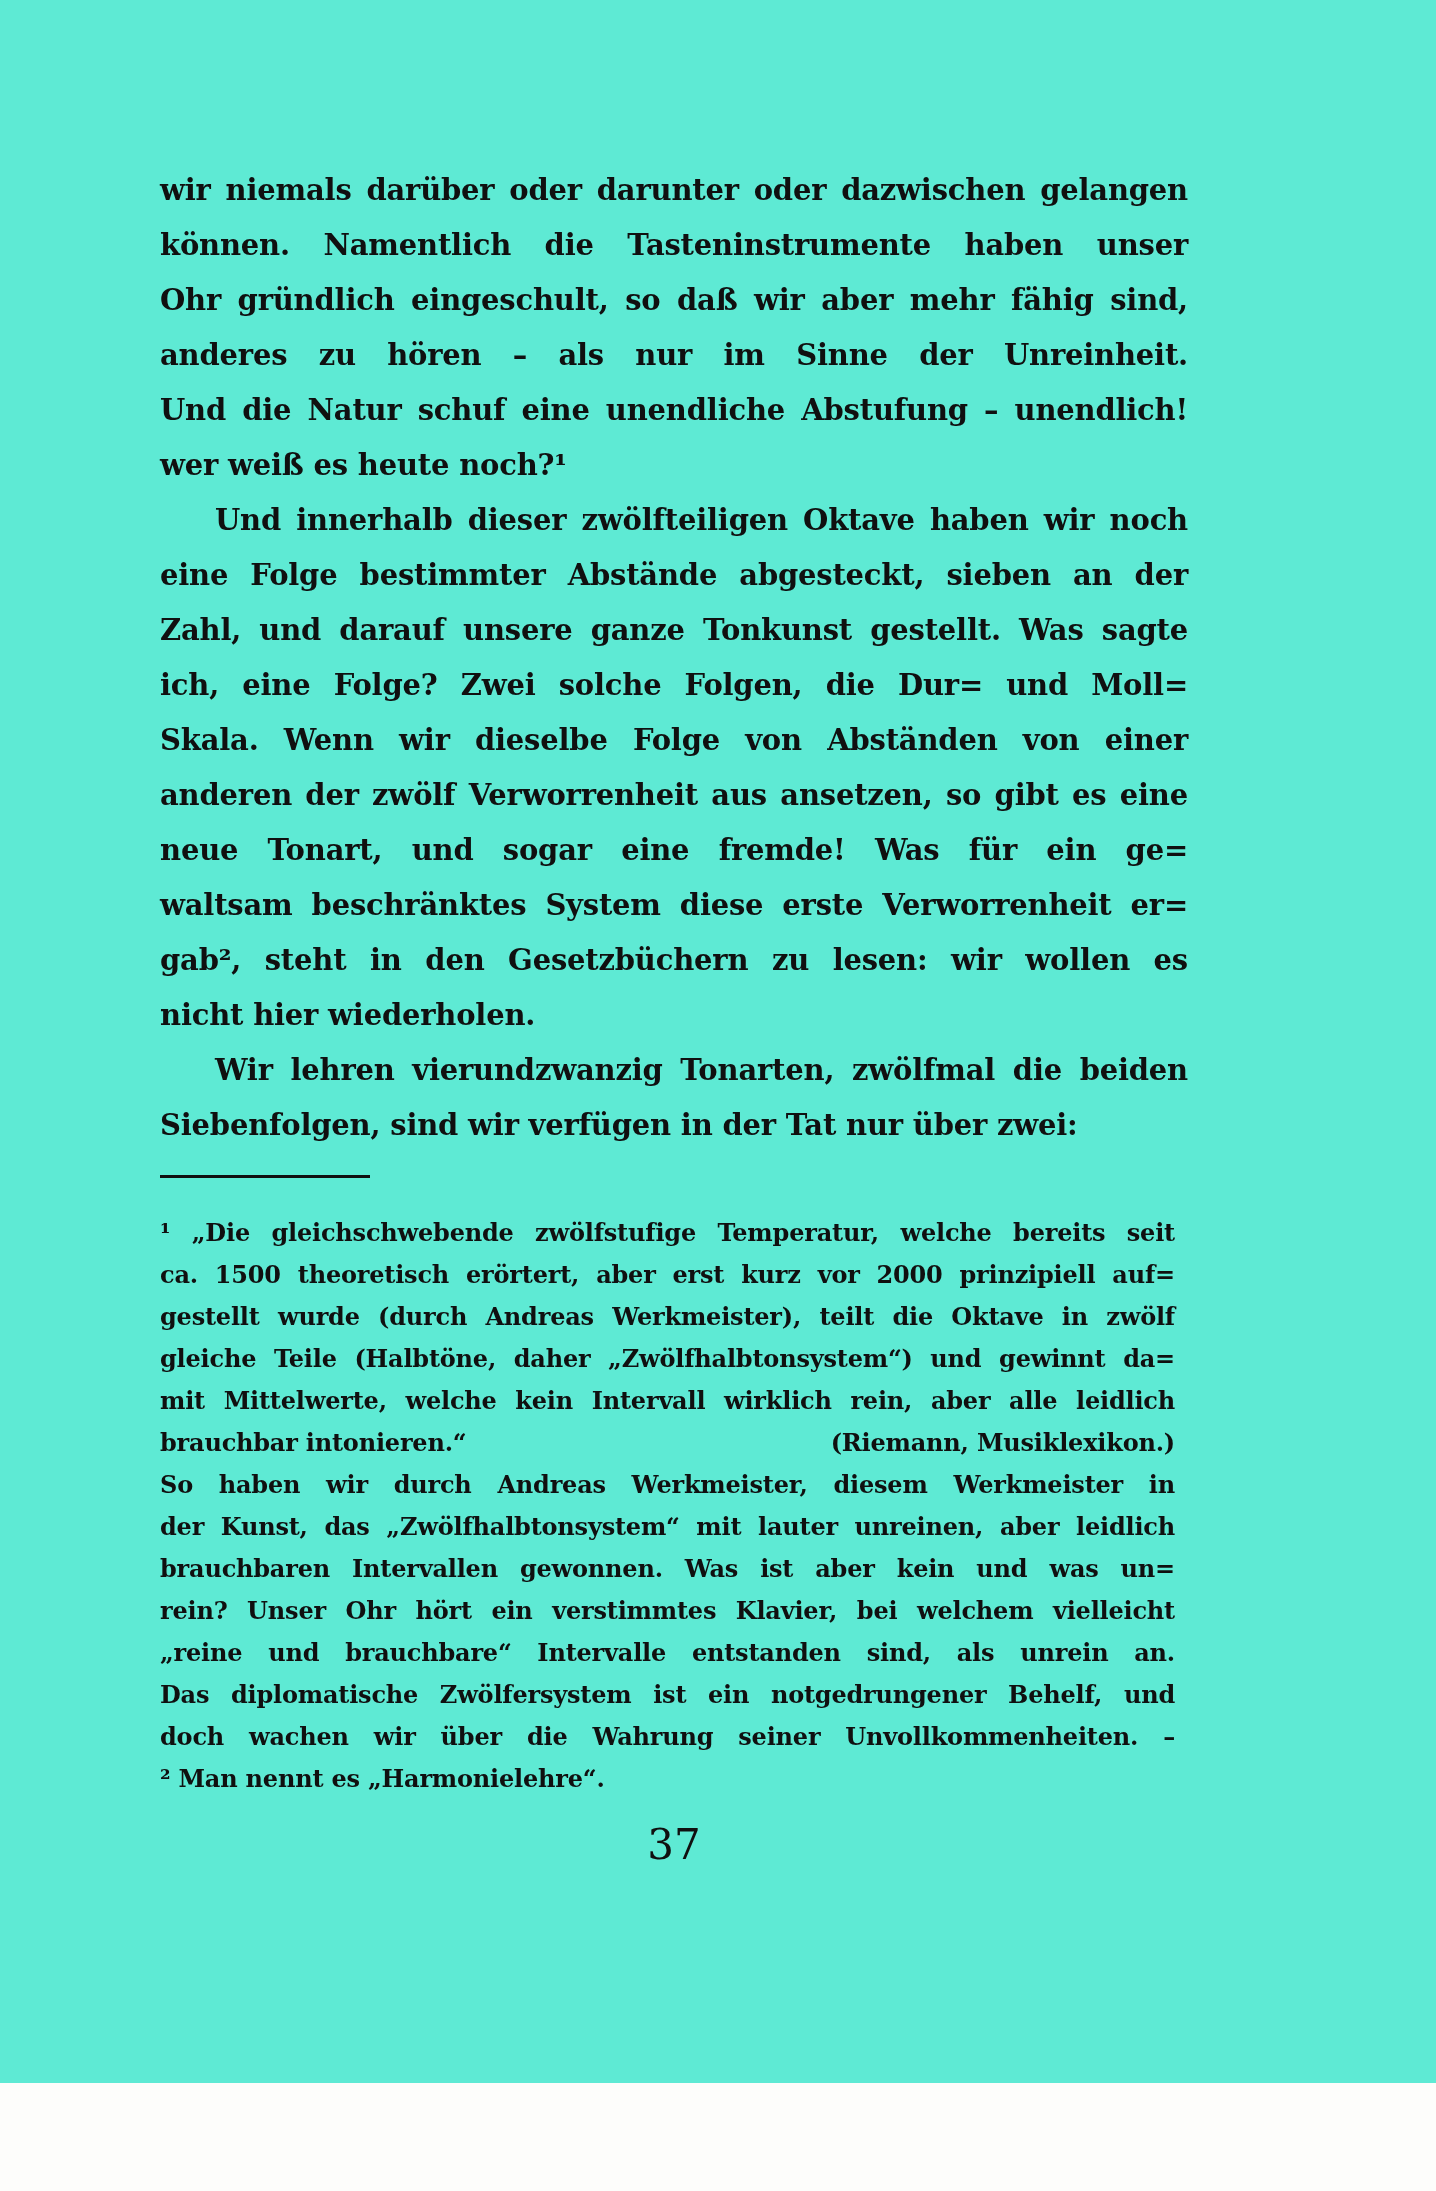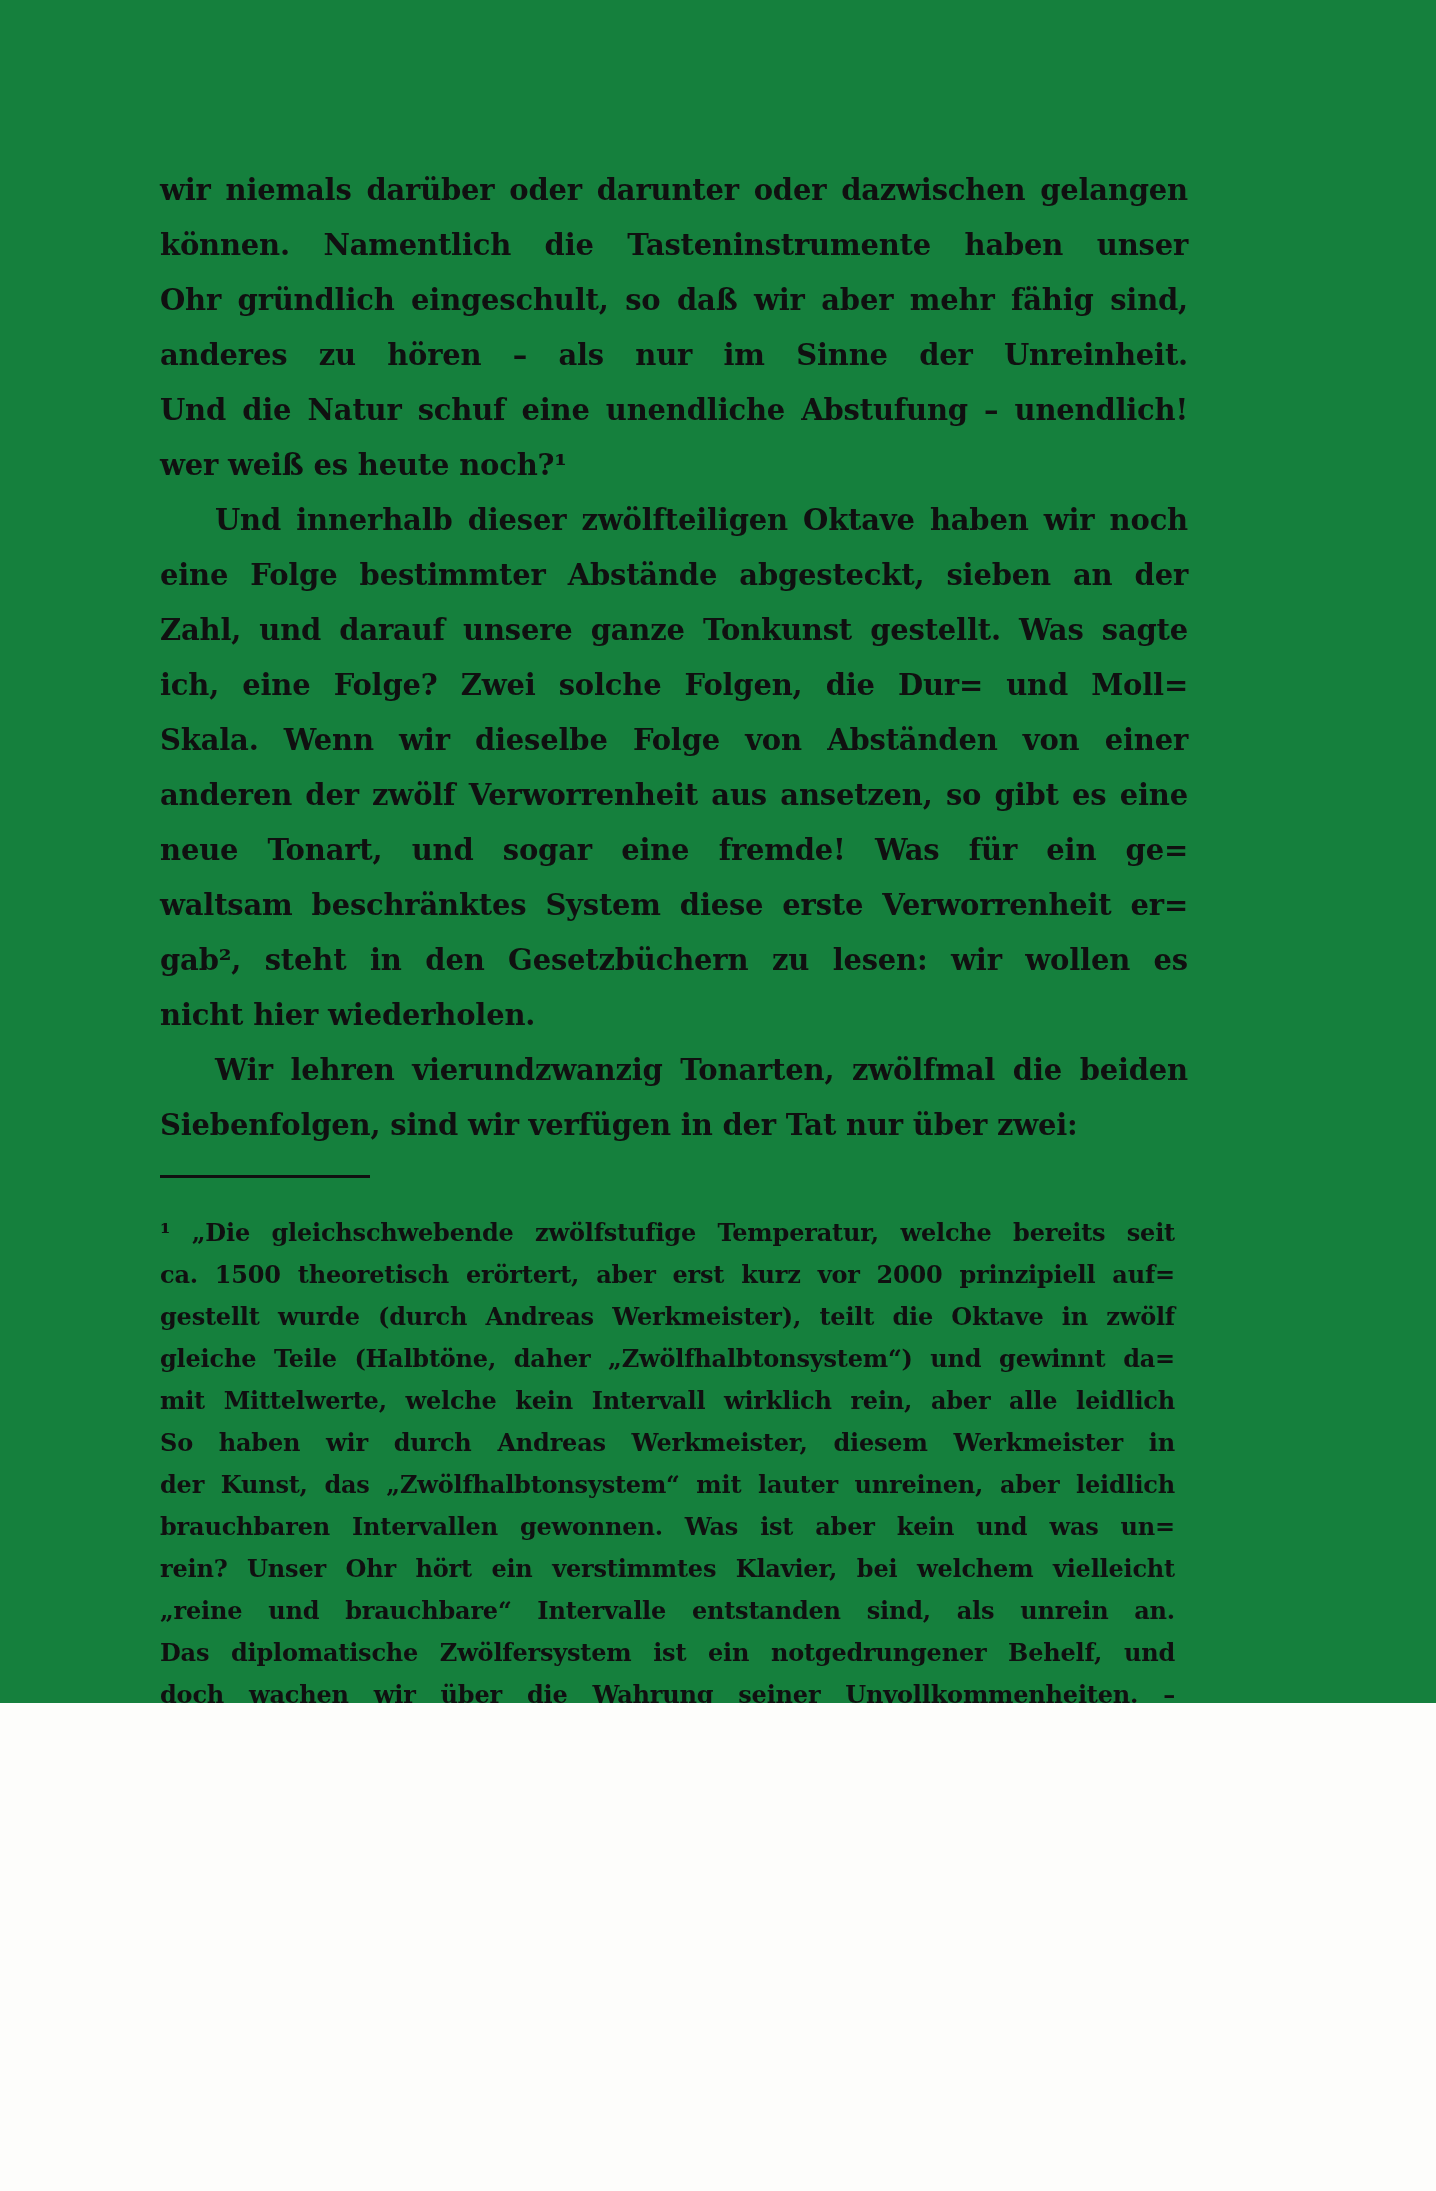--- a/index.html
+++ b/index.html
@@ -3,22 +3,22 @@
 <meta charset="utf-8">
 <style>
   html, body {
     margin: 0;
     padding: 0;
     background: #fdfdfb;
   }
   .page {
     position: relative;
     width: 1436px;
-    height: 1703px;
-    background: #15803d;
+    height: 2083px;
+    background: #5eead4;
     color: #101010;
     font-family: "DejaVu Serif", "Liberation Serif", serif;
     overflow: hidden;
   }
   .main-text {
     position: absolute;
     left: 160px;
     top: 163px;
     width: 1028px;
     font-size: 29px;
@@ -108,20 +108,24 @@
         <div class="line">Siebenfolgen, sind wir verfügen in der Tat nur über zwei:</div>
       </div>
     </div>
   <div class="footnote-rule"></div>
   <div class="footnotes">
       <div class="fline">¹ „Die gleichschwebende zwölfstufige Temperatur, welche bereits seit</div>
       <div class="fline">ca. 1500 theoretisch erörtert, aber erst kurz vor 2000 prinzipiell auf=</div>
       <div class="fline">gestellt wurde (durch Andreas Werkmeister), teilt die Oktave in zwölf</div>
       <div class="fline">gleiche Teile (Halbtöne, daher „Zwölfhalbtonsystem“) und gewinnt da=</div>
       <div class="fline">mit Mittelwerte, welche kein Intervall wirklich rein, aber alle leidlich</div>
+      <div class="fline split">
+        <span>brauchbar intonieren.“</span>
+        <span>(Riemann, Musiklexikon.)</span>
+      </div>
       <div class="fline">So haben wir durch Andreas Werkmeister, diesem Werkmeister in</div>
       <div class="fline">der Kunst, das „Zwölfhalbtonsystem“ mit lauter unreinen, aber leidlich</div>
       <div class="fline">brauchbaren Intervallen gewonnen. Was ist aber kein und was un=</div>
       <div class="fline">rein? Unser Ohr hört ein verstimmtes Klavier, bei welchem vielleicht</div>
       <div class="fline">„reine und brauchbare“ Intervalle entstanden sind, als unrein an.</div>
       <div class="fline">Das diplomatische Zwölfersystem ist ein notgedrungener Behelf, und</div>
       <div class="fline">doch wachen wir über die Wahrung seiner Unvollkommenheiten. –</div>
       <div class="fline">² Man nennt es „Harmonielehre“.</div>
     </div>
   <div class="page-number">37</div>

